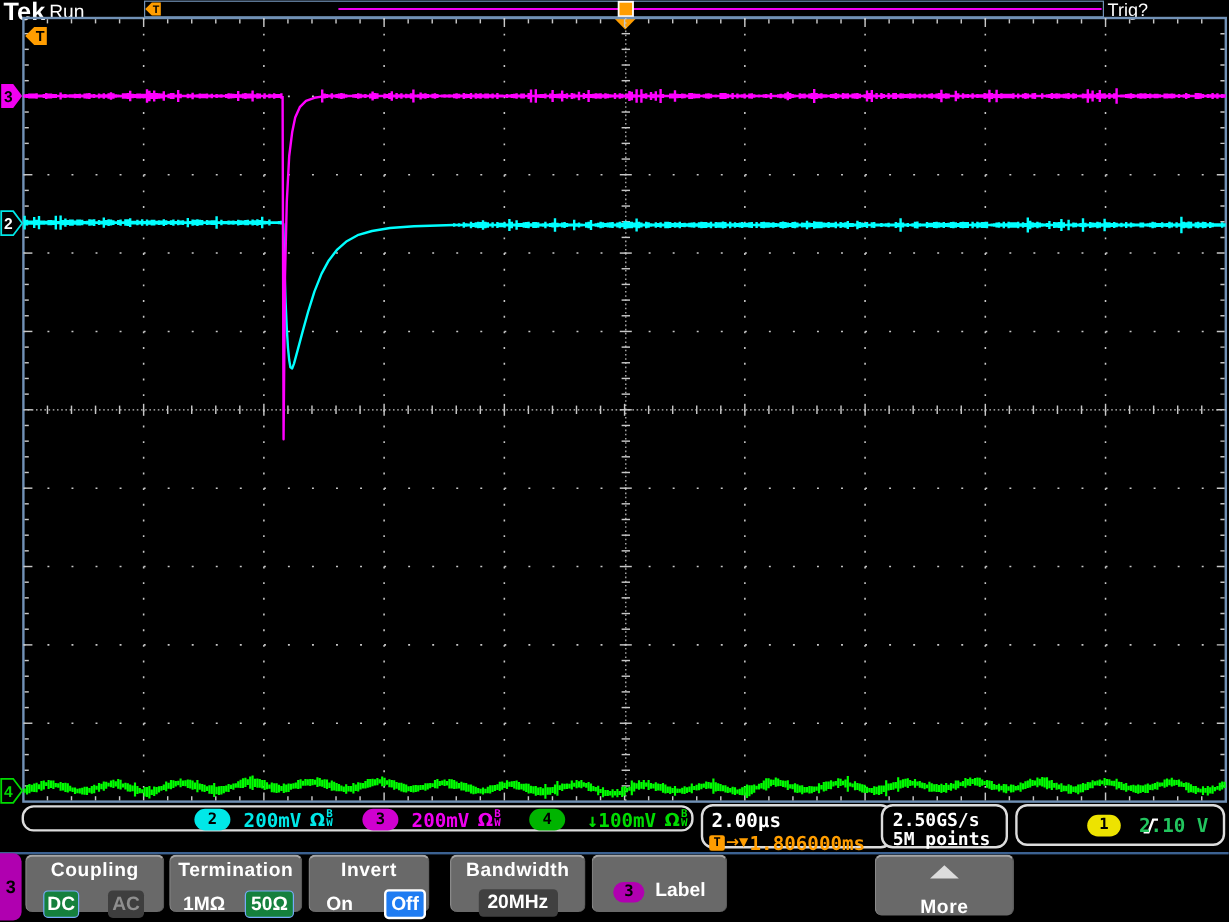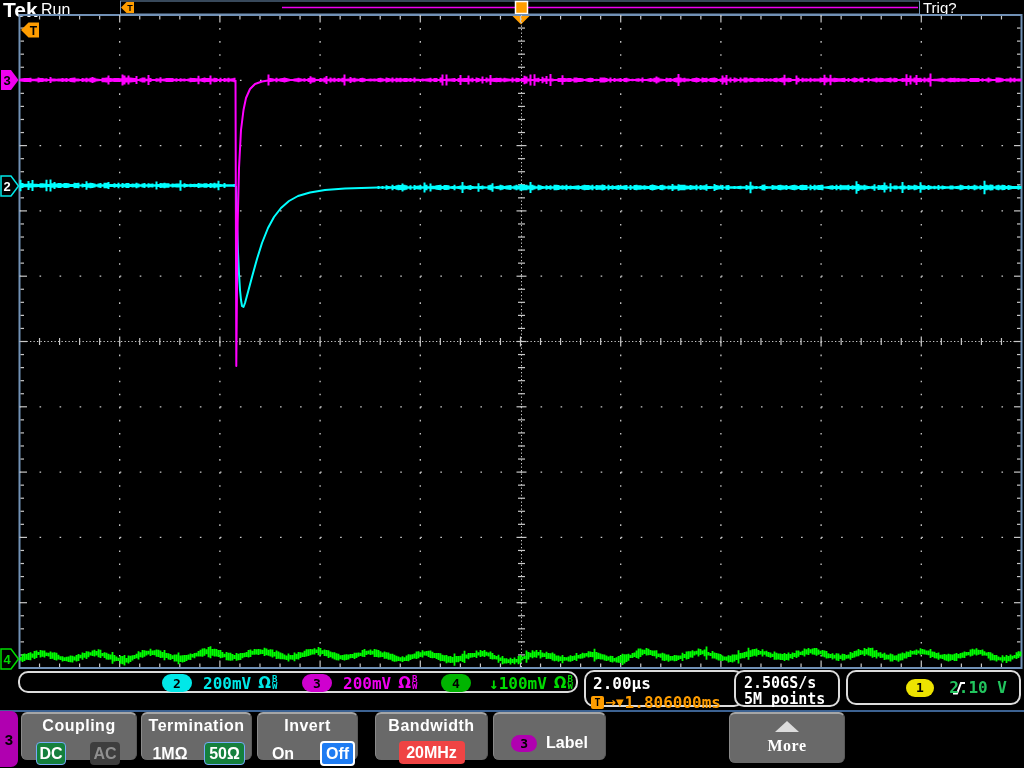--- a/index.html
+++ b/index.html
@@ -37,27 +37,27 @@
   .mbtn{position:absolute;top:2px;height:48px;background:#696969;border-radius:6px;box-sizing:border-box;
         border-top:2px solid #a6a6a6;border-left:1px solid #8a8a8a;border-right:1px solid #5a5a5a;
         color:#fff;font:600 16px "Liberation Sans",sans-serif;}
   .mtitle{text-align:center;margin-top:3px;letter-spacing:0.5px;}
   .opt{position:absolute;top:28px;height:23px;border-radius:4px;display:flex;align-items:center;justify-content:center;
        font:700 16px "Liberation Sans",sans-serif;box-sizing:border-box;}
   .opt.blue{background:#15803d;color:#fff;border:1px solid #76abf8;}
   .opt.dark{background:#3e3e3e;color:#8f8f8f;}
   .opt.plain{background:none;color:#fff;font-weight:600;}
   .opt.outlined{background:#1f7cf2;color:#fff;border:2px solid #fff;top:27px;height:25px;}
-  .opt.flat{background:#ef4444;color:#fff;}
+  .opt.flat{background:#404040;color:#fff;}
   #labelrow{display:flex;align-items:center;justify-content:center;margin-top:20px;gap:9px;}
   #labeloval{width:26px;height:17px;border-radius:9px;background:#b000b0;color:#000;
              display:flex;align-items:center;justify-content:center;font:700 13px "DejaVu Sans Mono",monospace;}
   #moretri{width:0;height:0;border-left:12px solid transparent;border-right:12px solid transparent;
            border-bottom:11px solid #dcdcdc;margin:7px auto 1px auto;}
-  #morebtn .mtitle{margin-top:5px;font-family:Liberation Serif, serif;}
+  #morebtn .mtitle{margin-top:16px;}
 </style>
 </head>
 <body>
 
 <div id="stage">
 
   <svg id="display" width="1024" height="670" viewBox="0 0 1024 670" style="position:absolute;left:0;top:0;">
     <text x="3" y="17" fill="#fff" font-size="21" font-weight="700" font-family="DejaVu Serif,serif">Tek</text>
     <text x="41" y="15" fill="#fff" font-size="16">Run</text>
     <text x="923" y="13" fill="#fff" font-size="15">Trig?</text>

